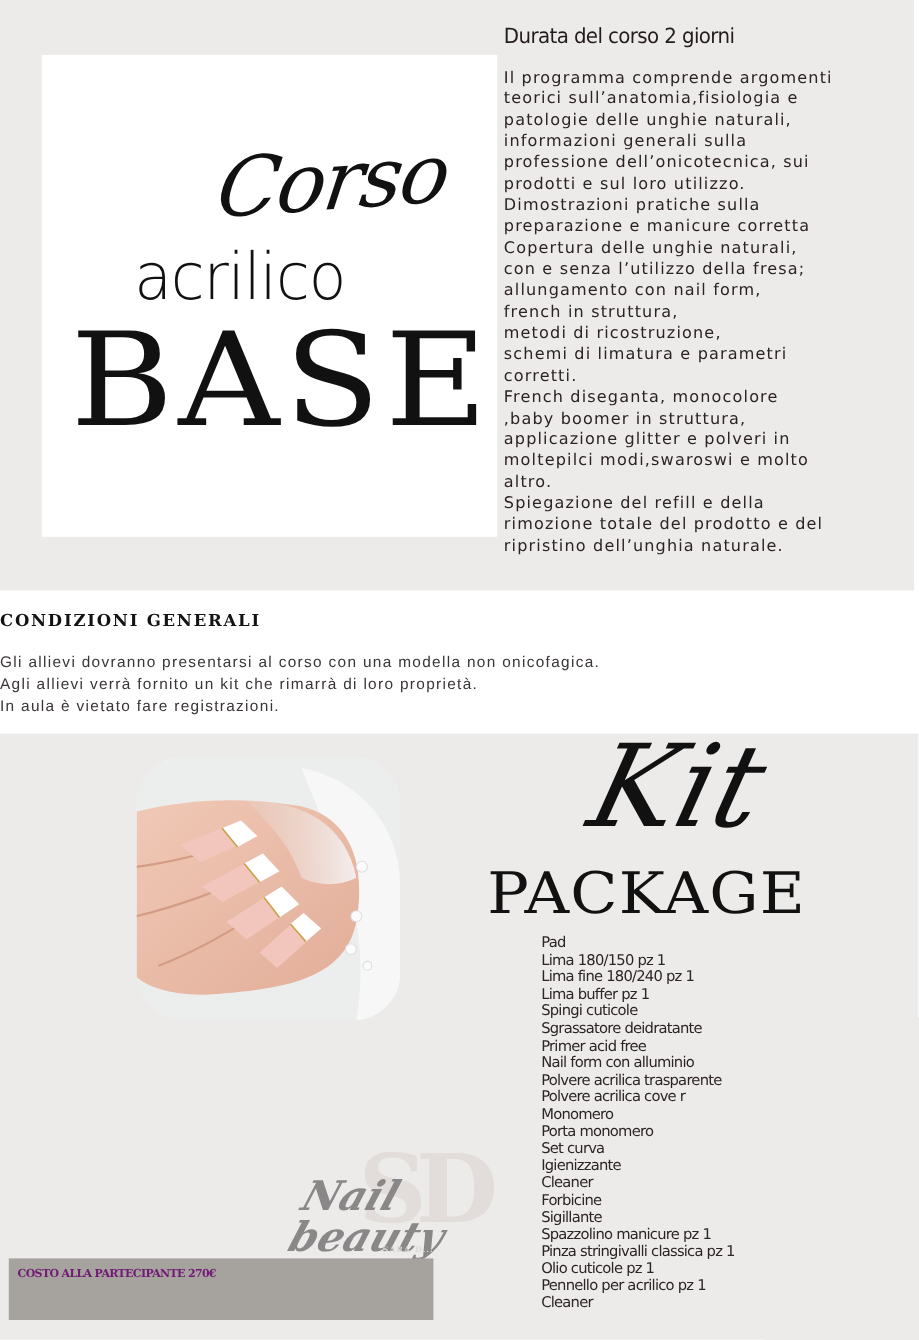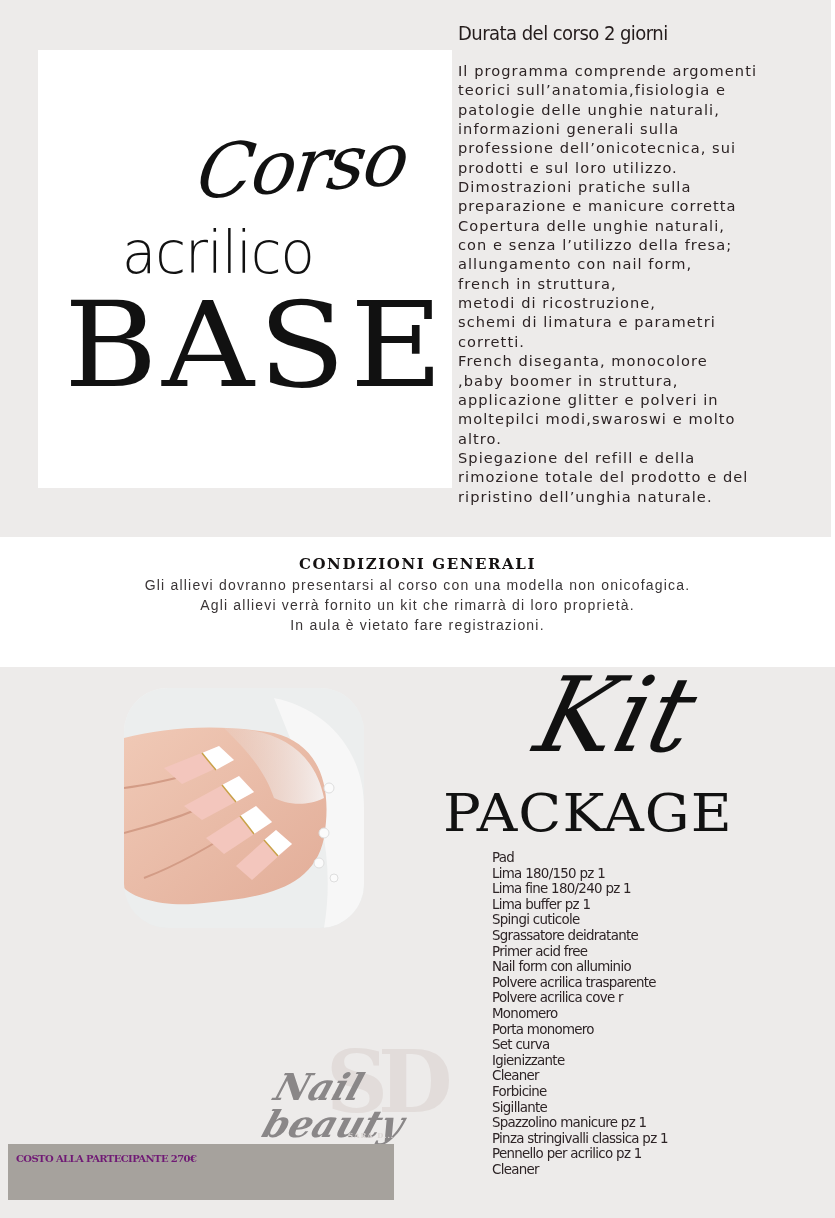--- a/index.html
+++ b/index.html
@@ -41,31 +41,31 @@
     }
     .program {
       position: absolute; left: 458px; top: 61px; width: 375px;
       font-family: "DejaVu Sans", sans-serif; font-size: 14.6px;
       line-height: 19.35px; letter-spacing: 1.05px; color: #2c2324;
     }
     .program span { display: block; white-space: nowrap; }
 
     .section-conditions {
       position: absolute; left: 0; top: 537px; width: 835px; height: 130px;
-      background: #ffffff; text-align: center;
+      background: #ffffff; text-align: left;
     }
     .cond-title {
       position: absolute; left: 0; right: 0; top: 18px;
       font-family: "DejaVu Serif", serif; font-size: 15px; font-weight: 700;
       letter-spacing: 1.6px; color: #151212;
     }
     .cond-line {
       position: absolute; left: 0; right: 0;
       font-family: "Liberation Sans", sans-serif; font-size: 14px;
-      letter-spacing: 1.2px; color: #3a3536;
+      letter-spacing: 1.2px; color: #3a3536; margin-top: 16px;
     }
 
     .section-kit {
       position: absolute; left: 0; top: 667px; width: 835px; height: 551px;
       background: #edebea;
     }
     .photo {
       position: absolute; left: 124px; top: 21px; width: 240px; height: 240px;
       border-radius: 44px; overflow: hidden;
       background: linear-gradient(160deg, #f3f4f4 0%, #eceeee 50%, #e4e7e7 100%);
@@ -239,20 +239,21 @@
     <li>Polvere acrilica cove r</li>
     <li>Monomero</li>
     <li>Porta monomero</li>
     <li>Set curva</li>
     <li>Igienizzante</li>
     <li>Cleaner</li>
     <li>Forbicine</li>
     <li>Sigillante</li>
     <li>Spazzolino manicure pz 1</li>
     <li>Pinza stringivalli classica pz 1</li>
+    <li>Olio cuticole  pz 1</li>
     <li>Pennello per acrilico pz 1</li>
     <li>Cleaner</li>
   </ul>
 
   <div class="brand-wrap">
     <div class="brand-monogram">SD</div>
     <div class="brand-script">Nail beauty</div>
     <div class="brand-sub">SARA D...</div>
   </div>
 

